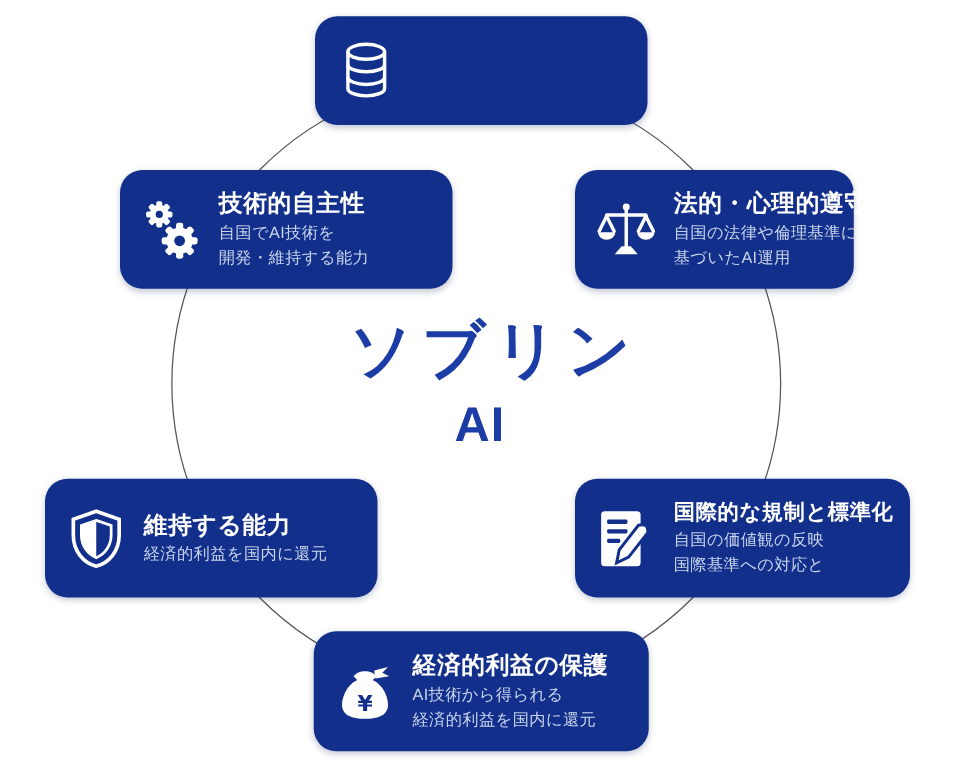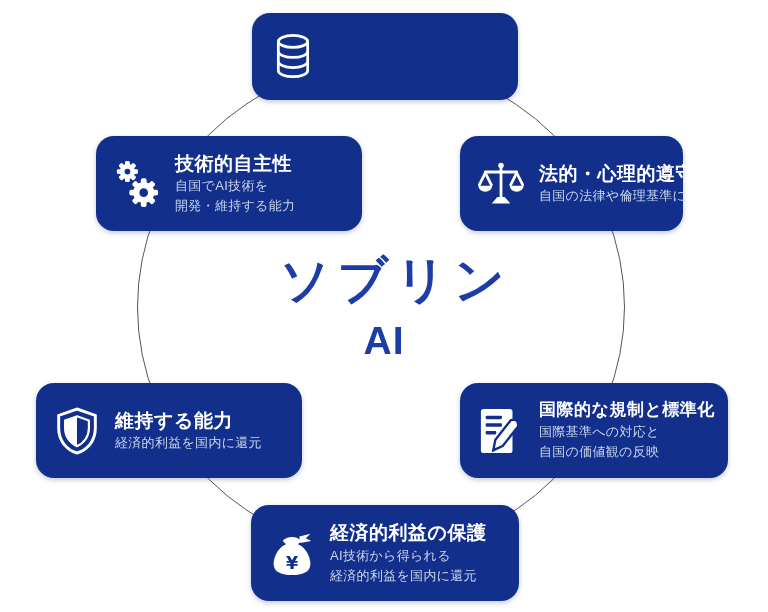--- a/index.html
+++ b/index.html
@@ -106,20 +106,21 @@
         </g>
         <circle cx="26" cy="5" r="3" fill="#fff"></circle>
         <path d="M1.5 27 a7.5 6.5 0 0 0 15 0 Z" fill="#fff"></path>
         <path d="M35.5 27 a7.5 6.5 0 0 0 15 0 Z" fill="#fff"></path>
         <path d="M16 46 h20 l-6 -7 h-8 Z" fill="#fff"></path>
       </svg>
     </span>
     <span class="txt">
       <span class="ttl">法的・心理的遵守</span>
       <span class="sub">自国の法律や倫理基準に</span>
+      <span class="sub">基づいたAI運用</span>
     </span>
   </div>
 
   <div class="node" id="b3">
     <span class="icn">
       <svg width="44" height="48" viewBox="0 0 48 52">
         <path d="M24 2 L44 9 V23 C44 37 35 47 24 50 C13 47 4 37 4 23 V9 Z" fill="none" stroke="#fff" stroke-width="3.2"></path>
         <path d="M24 10 L37 14.5 V23 C37 32 31.5 39.5 24 42.5 C16.5 39.5 11 32 11 23 V14.5 Z" fill="none" stroke="#fff" stroke-width="2.4"></path>
         <path d="M24 10 L11 14.5 V23 C11 32 16.5 39.5 24 42.5 Z" fill="#fff"></path>
       </svg>
@@ -139,22 +140,22 @@
           <rect x="7" y="18" width="17" height="3.6" rx="1.2"></rect>
           <rect x="7" y="26" width="11" height="3.6" rx="1.2"></rect>
         </g>
         <g transform="rotate(38 26 32)">
           <path d="M21 14 Q26 7 31 14 L31 40 L26 50 L21 40 Z" fill="#fff" stroke="#112f8b" stroke-width="2.5"></path>
         </g>
       </svg>
     </span>
     <span class="txt">
       <span class="ttl small">国際的な規制と標準化</span>
+      <span class="sub">自国の価値観の反映</span>
       <span class="sub">国際基準への対応と</span>
-      <span class="sub">自国の価値観の反映</span>
     </span>
   </div>
 
   <div class="node" id="b5">
     <span class="icn">
       <svg width="46" height="48" viewBox="0 0 50 52">
         <path d="M25 15 C12 15 5 29 5 38 C5 47 14 50 25 50 C36 50 45 47 45 38 C45 29 38 15 25 15 Z" fill="#fff"></path>
         <path d="M15 13 C19 7 31 7 35 13 L31 17 L19 17 Z" fill="#fff"></path>
         <path d="M33 8 L45 5 L40 10 L46 13 L34 15 Z" fill="#fff"></path>
         <text x="25" y="43" font-size="19" font-weight="bold" text-anchor="middle" fill="#112f8b" font-family="DejaVu Sans, sans-serif">¥</text>

